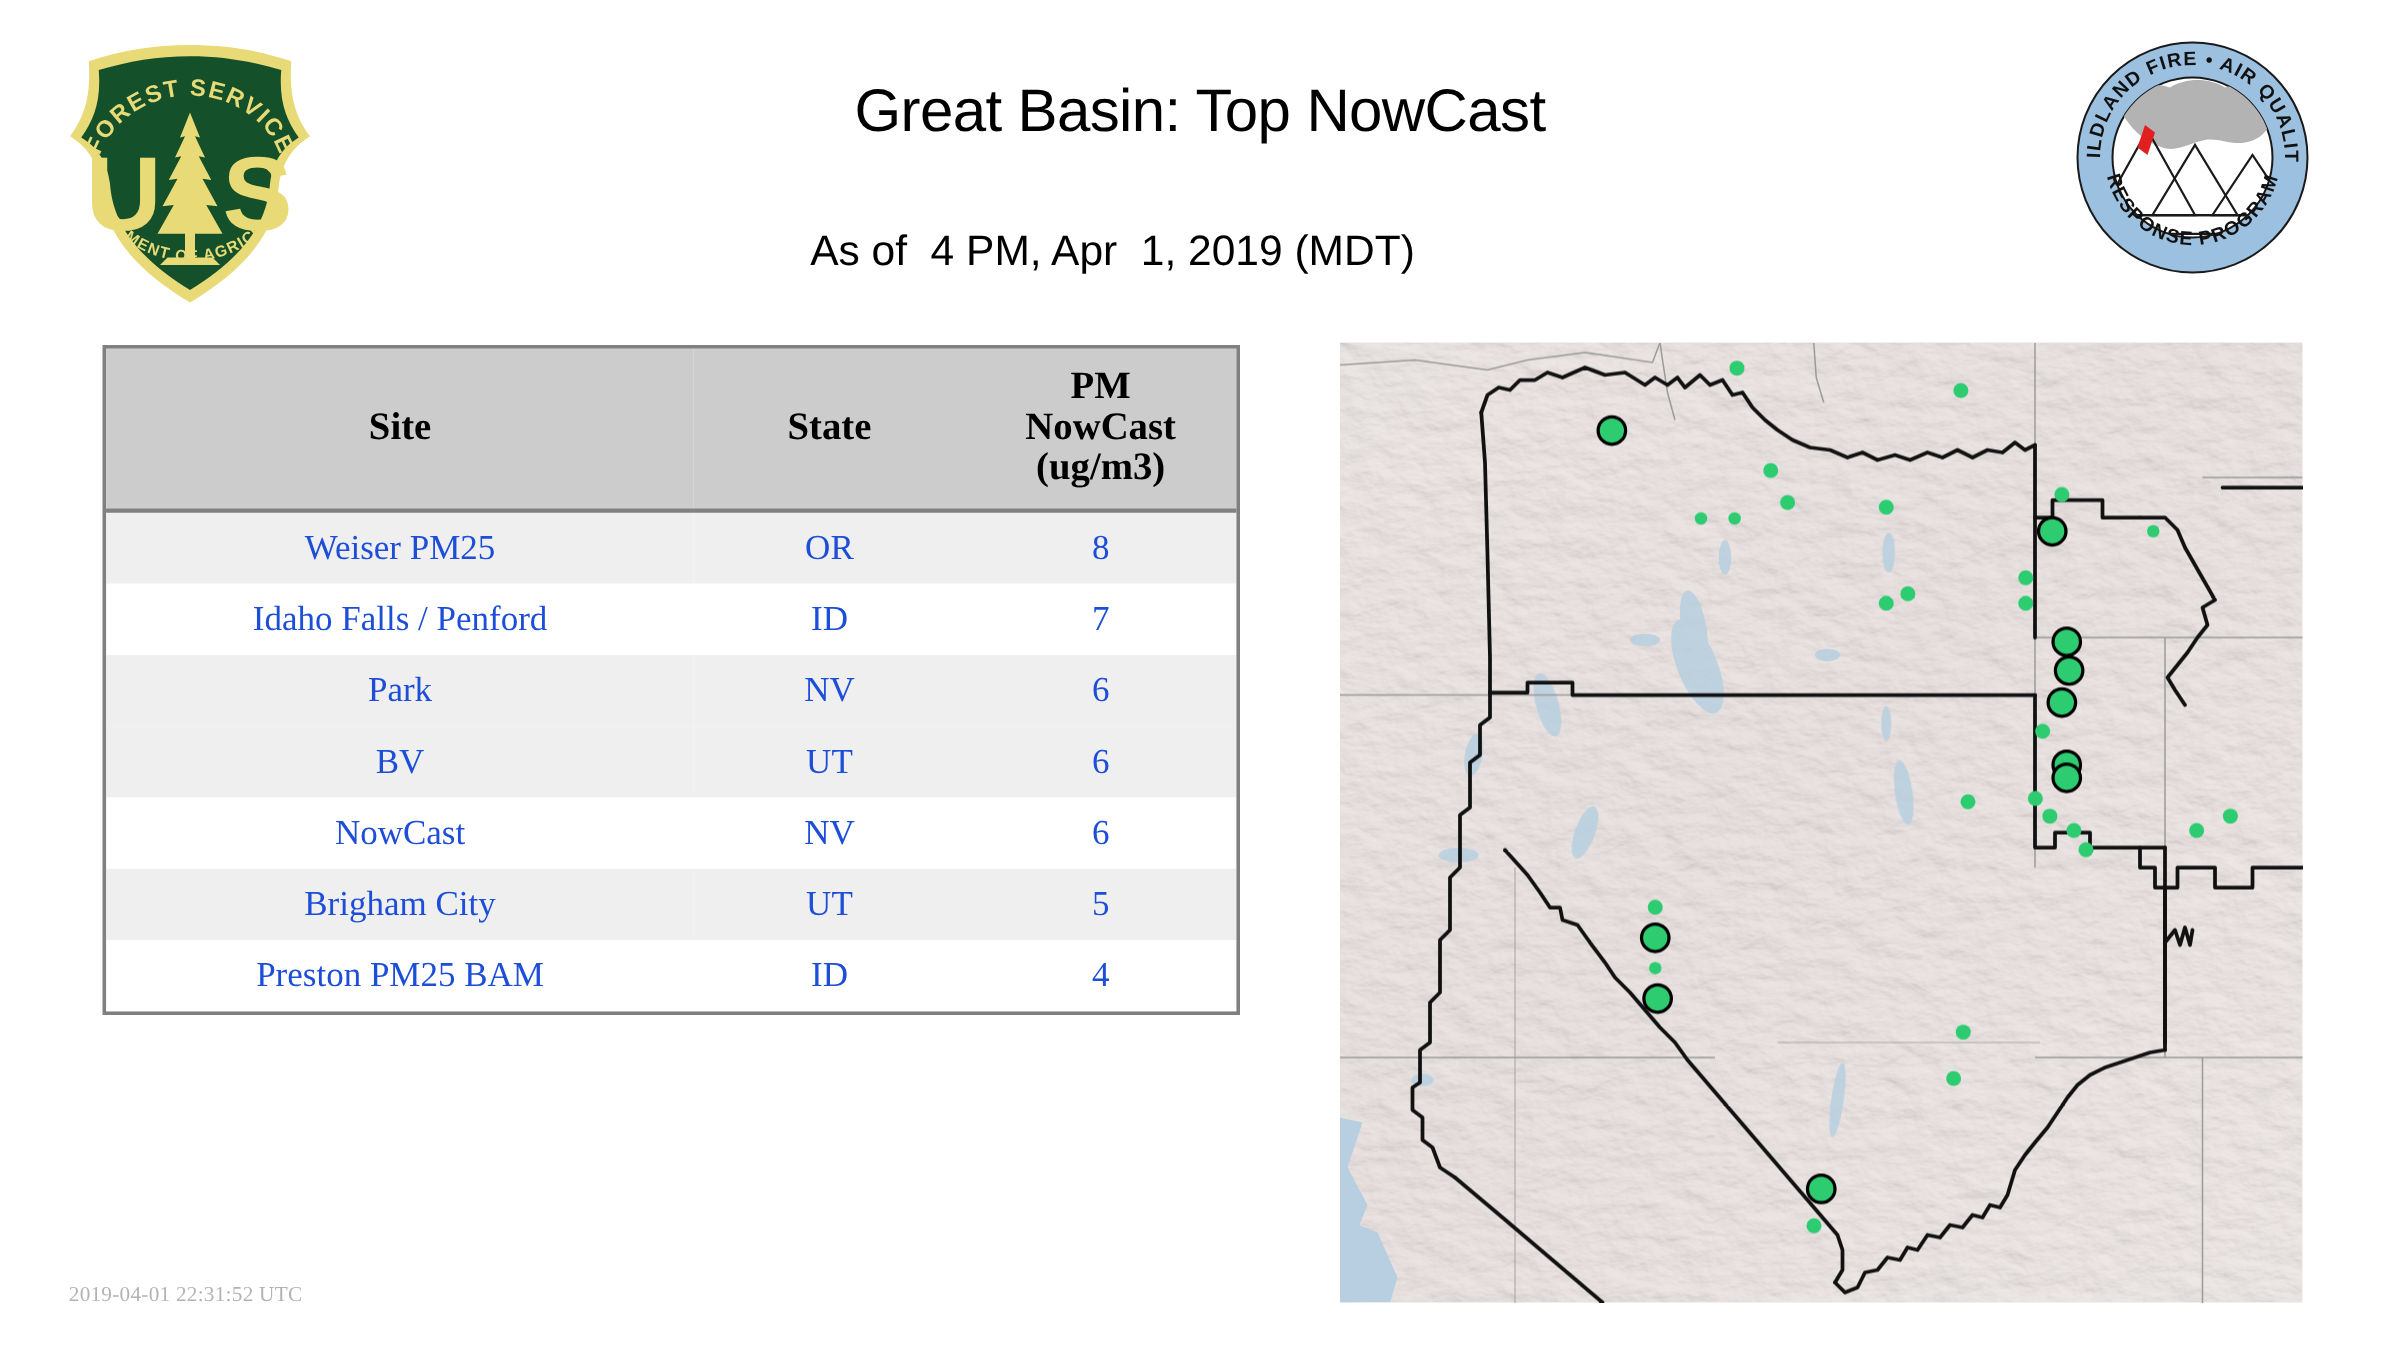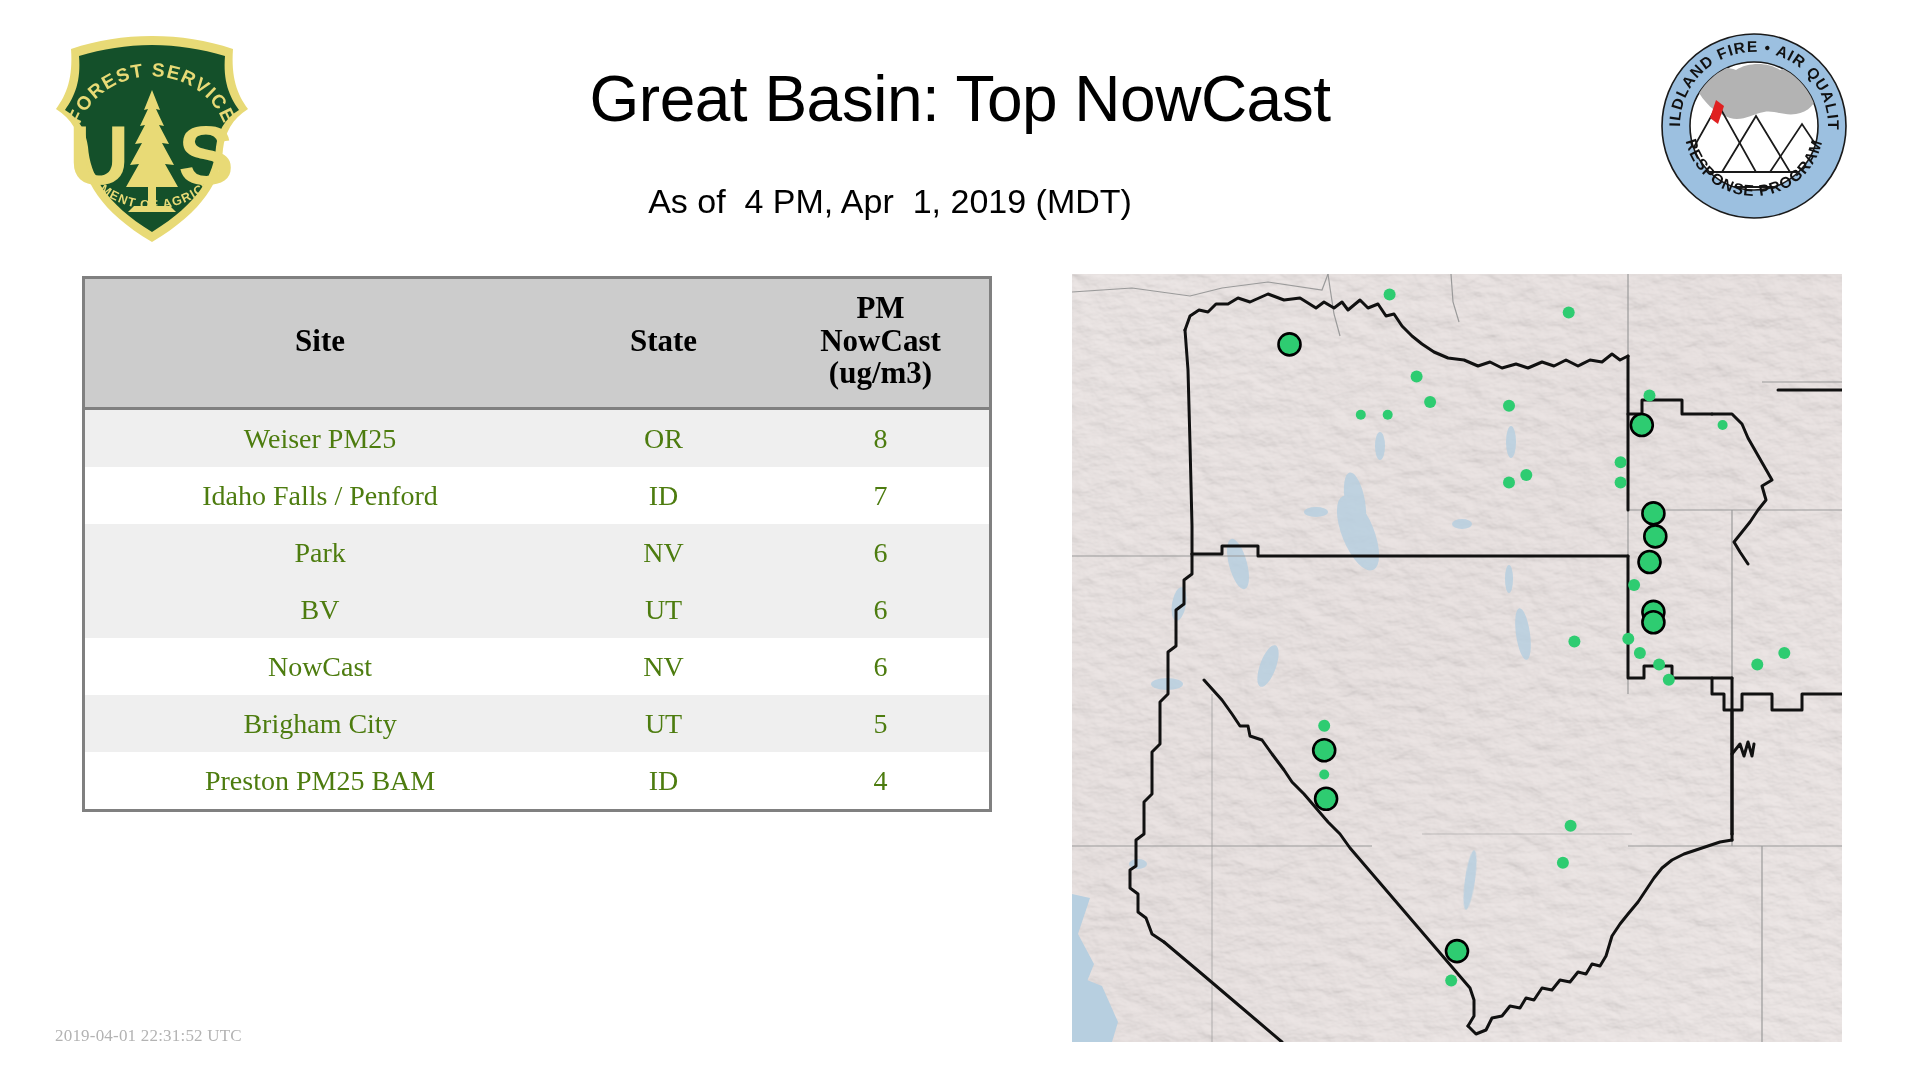--- a/index.html
+++ b/index.html
@@ -32,21 +32,21 @@
     width: 188px;
     height: 188px;
   }
   #page-title {
     position: absolute;
     left: 0;
     top: 62px;
     width: 1920px;
     text-align: center;
     font-family: "Liberation Sans", sans-serif;
-    font-size: 64px;
+    font-size: 48px;
     font-weight: 400;
     color: #000000;
     letter-spacing: -0.5px;
     white-space: pre;
   }
   #page-subtitle {
     position: absolute;
     left: 0;
     top: 182px;
     width: 1780px;
@@ -87,21 +87,21 @@
     text-align: center;
     vertical-align: middle;
     padding: 6px 4px 10px 4px;
     height: 112px;
     border-bottom: 3px solid #808080;
     line-height: 1.06;
     white-space: pre-line;
   }
   table.nowcast tbody td {
     font-size: 28px;
-    color: #4d7c0f;
+    color: #1d4ed8;
     text-align: center;
     padding: 0;
     height: 57px;
     line-height: 57px;
     font-weight: 400;
   }
   table.nowcast tbody tr.odd  td { background: #efefef; }
   table.nowcast tbody tr.even td { background: #ffffff; margin-top: 24px; }
 
   

